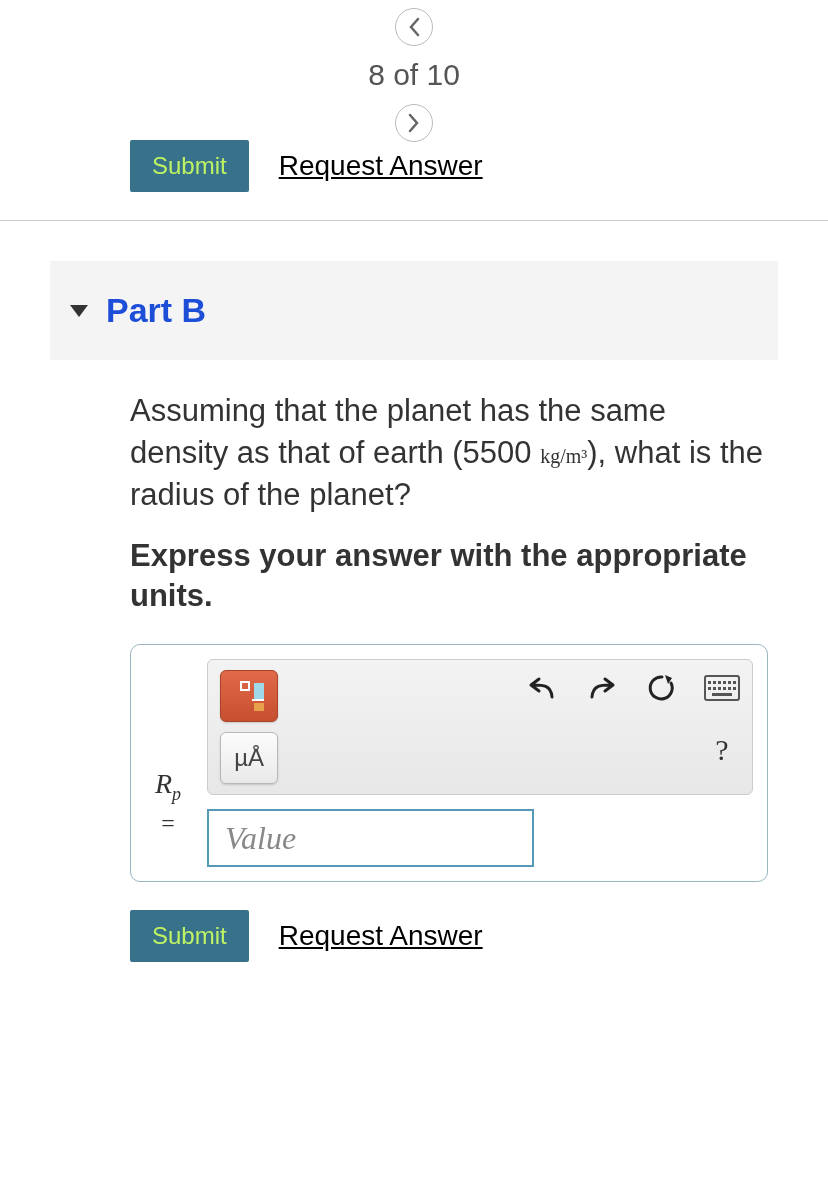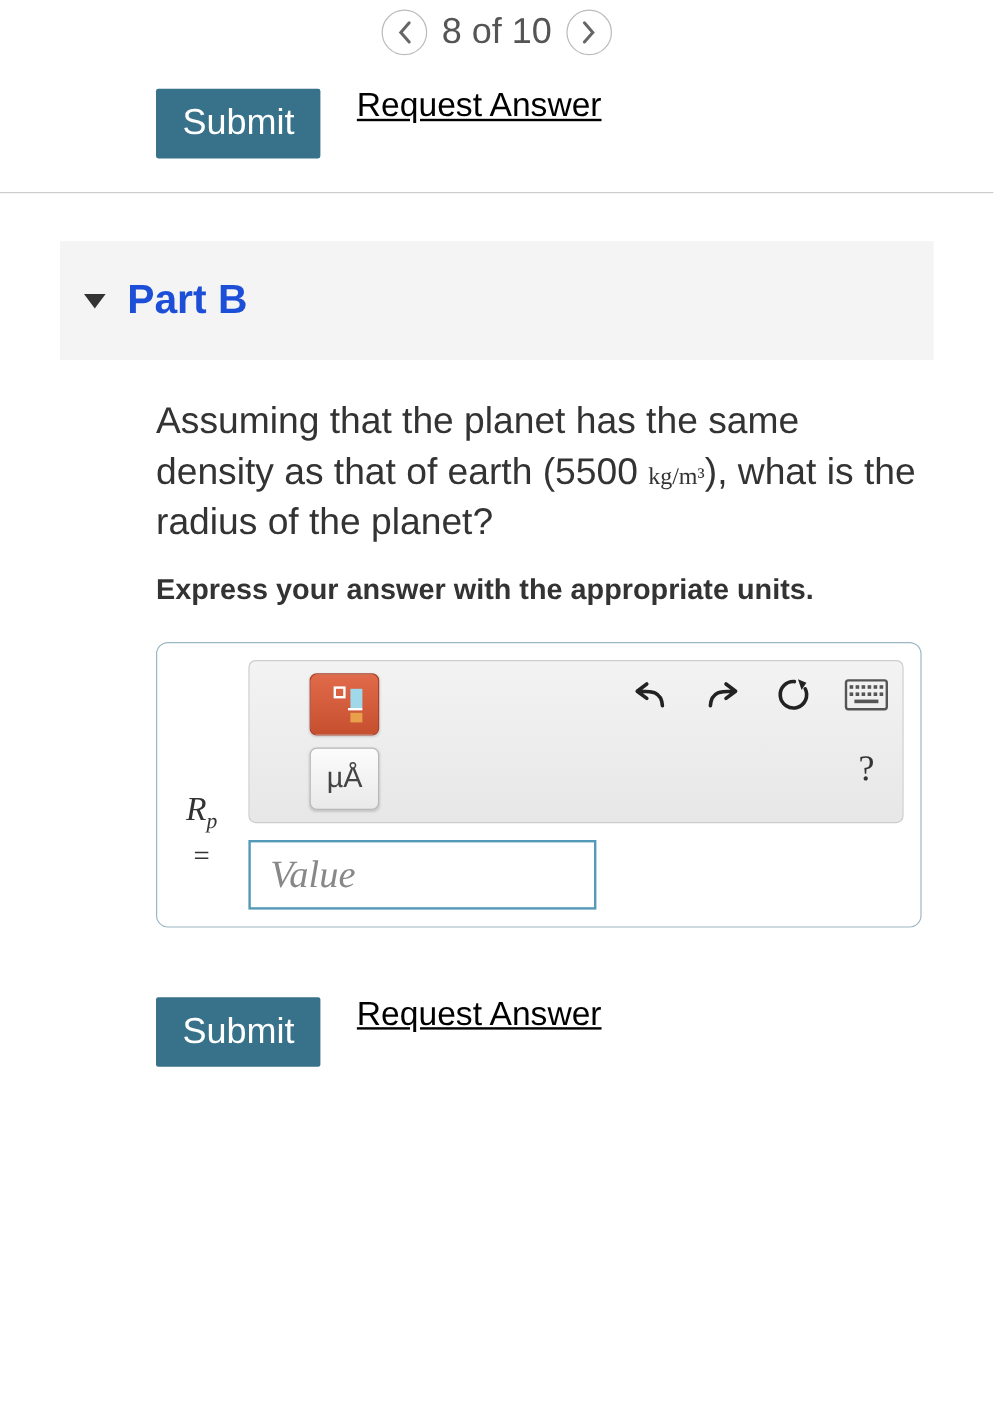--- a/index.html
+++ b/index.html
@@ -8,46 +8,46 @@
     background: #fff;
     width: 828px;
     color: #333;
   }
   .pager {
     display: flex;
     align-items: center;
     justify-content: center;
     gap: 12px;
     padding: 8px 0 4px;
+    flex-direction: column;
   }
   .pager-btn {
     width: 38px; height: 38px;
     border: 1px solid #bbb;
     border-radius: 50%;
     background: #fff;
     display: flex; align-items: center; justify-content: center;
     font-size: 22px; color: #555;
     cursor: pointer;
   }
   .pager-text { font-size: 30px; color: #555; }
   .divider { border-bottom: 1px solid #ccc; margin-top: 10px; }
   .top-actions {
     display: flex; align-items: center; gap: 30px;
     padding: 0 0 18px 130px;
     margin-top: -6px;
   }
   .btn-submit {
     background: #37728a;
-    color: #ffffff;
+    color: #bef264;
     border: none;
     padding: 12px 22px;
-    font-size: 30px;
+    font-size: 24px;
     border-radius: 2px;
     cursor: pointer;
-    margin-top: 30px;
   }
   .link-request {
     color: #000000;
     font-size: 28px;
     text-decoration: underline;
     cursor: pointer;
   }
   .part-header {
     background: #f4f4f4;
     margin: 40px 50px 0 50px;
@@ -66,21 +66,21 @@
     margin: 30px 60px 0 130px;
   }
   .question {
     font-size: 31px;
     line-height: 1.35;
     color: #333;
   }
   .question .density-val { font-family: inherit; }
   .question .density-unit { font-family: Georgia, serif; font-size: 20px; }
   .instruction {
-    font-size: 24px;
+    font-size: 31px;
     font-weight: bold;
     margin-top: 20px;
     line-height: 1.3;
   }
   .answer-box {
     border: 1px solid #9cb7c4;
     border-radius: 10px;
     margin-top: 28px;
     padding: 14px;
     display: flex;
@@ -154,40 +154,40 @@
     width: 40px; height: 26px;
     border: 2px solid #555; border-radius: 3px;
     display: flex; flex-direction: column; justify-content: space-around;
     padding: 2px;
   }
   .keyboard-icon .krow { display: flex; gap: 2px; justify-content: center; }
   .keyboard-icon .kdot { width: 3px; height: 3px; background: #555; }
   .keyboard-icon .kspace { width: 20px; height: 3px; background: #555; margin: 0 auto; }
   .inputs-stack { margin-top: 14px; display: inline-flex; flex-direction: column; gap: 4px; }
   .val-input {
-    width: 290px; height: 58px;
+    width: 327px; height: 58px;
     border: 2px solid #5599b8;
     font-family: Georgia, 'Times New Roman', serif;
     font-style: italic;
     font-size: 32px;
     color: #888;
     padding: 0 16px;
     background: #fff;
   }
   .val-input::placeholder {
     color: #888;
     font-style: italic;
   }
   .bottom-actions {
     display: flex; align-items: center; gap: 30px;
     margin: 28px 0 30px 130px;
   }
   .top-row-wrap { position: relative; }
   .toolbar-top {
-    display: flex; align-items: flex-start; justify-content: flex-end; margin-left: 38px;
+    display: flex; align-items: flex-start; justify-content: flex-end;
   }
 </style>
 </head>
 <body>
 
 <div class="pager">
   <button class="pager-btn">
     <svg width="14" height="20" viewBox="0 0 14 20">
         <path d="M11 2 L4 10 L11 18" stroke="#666" stroke-width="2.5" fill="none" stroke-linecap="round"></path>
       </svg>

